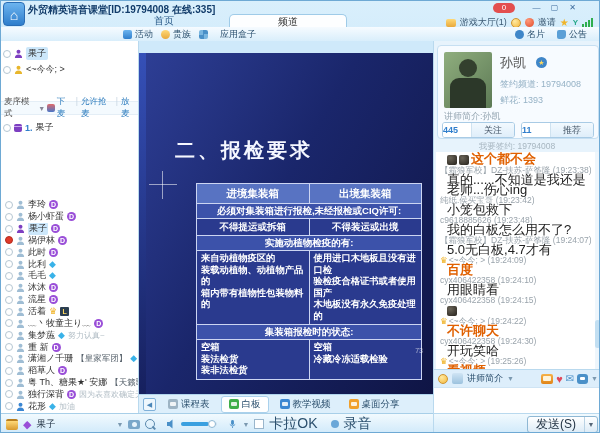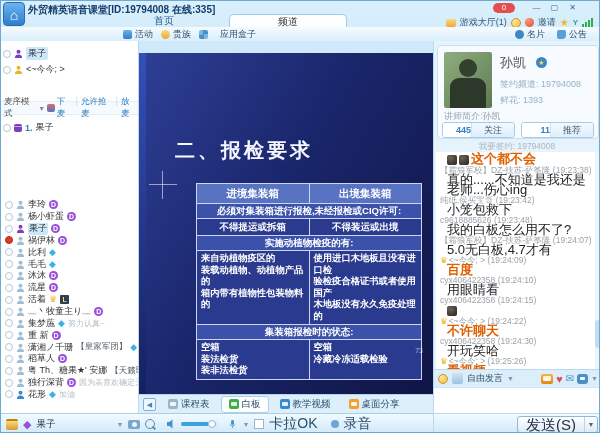--- a/index.html
+++ b/index.html
@@ -91,21 +91,21 @@
   .tcard{left:3px;top:4px;width:160px;height:92px;background:#f7fbff;border:1px solid #c6dff2;border-radius:4px;}
   .avatar{left:6px;top:6px;width:48px;height:56px;border-radius:2px;background:linear-gradient(135deg,#8fae7e,#5d7a55);overflow:hidden;}
   .avatar::before{content:"";position:absolute;left:15px;top:7px;width:18px;height:18px;border-radius:50%;background:#33402e;}
   .avatar::after{content:"";position:absolute;left:6px;top:26px;width:36px;height:30px;border-radius:9px 9px 0 0;background:#2c3829;}
   .tname{left:62px;top:8px;font-size:13px;color:#555;}
   .tbadge{left:98px;top:11px;width:11px;height:11px;border-radius:50%;background:#3f86c8;color:#ffd95e;font-size:7px;text-align:center;line-height:11px;}
   .tline{left:62px;font-size:9px;color:#96b2c6;white-space:nowrap;}
   .tintro{left:6px;top:64px;font-size:9px;color:#98a8b4;}
   .tbtns{left:4px;top:76px;width:152px;display:flex;gap:6px;}
   .segbtn{flex:1;display:flex;height:14px;border:1px solid #a9cbe5;border-radius:3px;overflow:hidden;background:#fff;}
-  .segbtn .num{width:28px;text-align:right;line-height:14px;color:#2f7ecc;font-weight:bold;font-size:9px;background:#fff;}
+  .segbtn .num{width:28px;text-align:left;line-height:14px;color:#2f7ecc;font-weight:bold;font-size:9px;background:#fff;}
   .segbtn .lbl{flex:1;text-align:center;line-height:14px;font-size:9px;color:#456;
      background:linear-gradient(180deg,#f2f9fe,#dfeefa);border-left:1px solid #cfe2f0;}
   .signline{left:0;top:100px;width:166px;text-align:center;font-size:8.5px;color:#a7b6c0;}
   .chat{left:2px;top:111px;width:158px;height:217px;background:#fff;padding:2px 0 0 4px;overflow:hidden;}
   .c-name{font-size:8.5px;color:#9aa4ac;line-height:9px;white-space:nowrap;overflow:hidden;}
   .c-crown{color:#f0b428;margin-right:1px;}
   .c-text{font-size:13px;color:#222;line-height:10px;padding-left:7px;margin-bottom:1px;}
   .c-text.vip{color:#e06000;font-weight:bold;}
   .emo{display:inline-block;width:10px;height:10px;border-radius:2px;vertical-align:-2px;margin-right:2px;
        background:radial-gradient(circle at 35% 30%,#6a6458,#26221c);}
@@ -121,21 +121,21 @@
   .tv::after{content:"";position:absolute;left:2px;top:2px;width:8px;height:5px;background:#fff4da;border-radius:1px;}
   .heart{color:#e0485a;font-size:11px;}
   .mail{color:#4a90c8;font-size:10px;}
   .bubble{width:11px;height:10px;border-radius:3px;background:#4a90c8;position:relative;}
   .bubble::after{content:"";position:absolute;left:3px;top:3px;width:5px;height:3px;background:#fff;border-radius:1px;}
   .cinput{left:0;top:346px;width:168px;height:26px;background:#fff;border-top:1px solid #cfe4f4;}
   .sendrow{left:0;top:372px;width:168px;height:21px;background:linear-gradient(180deg,#f2fafe,#cfe9fa);
     border-top:1px solid #b9d9ee;display:flex;justify-content:flex-end;align-items:center;padding-right:4px;box-sizing:border-box;}
   .sendbtn{display:flex;height:15px;border:1px solid #8fb8d4;border-radius:3px;overflow:hidden;
     background:linear-gradient(180deg,#ffffff,#dcebf6);}
-  .sendbtn .t{padding:0 8px;line-height:15px;font-size:15px;color:#234;text-align:right;}
+  .sendbtn .t{padding:0 8px;line-height:15px;font-size:12px;color:#234;text-align:right;}
   .sendbtn .c{width:12px;text-align:center;line-height:15px;border-left:1px solid #b9d2e4;color:#567;font-size:7px;}
   
   .statusbar{left:0;top:412px;width:432px;height:21px;background:linear-gradient(180deg,#f2fafe,#cfe9fa);
     border-top:1px solid #a8cfe8;display:flex;align-items:center;gap:5px;padding:0 5px;box-sizing:border-box;}
   .chest{width:12px;height:9px;background:linear-gradient(#ffd978,#d89a2e);border-radius:2px;border-top:2px solid #b97f1e;}
   .gem{color:#9a4fd8;font-size:11px;}
   .sb-user{font-size:9.5px;color:#234;}
   .cam{width:12px;height:9px;background:#7aa7c9;border-radius:2px;position:relative;}
   .cam::after{content:"";position:absolute;left:4px;top:2px;width:5px;height:5px;border-radius:50%;background:#e8f4fc;}
   .mag{width:8px;height:8px;border:1.5px solid #5a89ad;border-radius:50%;position:relative;}
@@ -287,20 +287,31 @@
         </div>
         <div class="m-row">
           <span class="radio alert"></span>
           <span class="person">
             <svg viewBox="0 0 10 10" width="9" height="9">
               <circle cx="5" cy="3" r="2.2" fill="currentColor"></circle>
               <path d="M1 10 Q1 6 5 6 Q9 6 9 10 Z" fill="currentColor"></path>
             </svg>
           </span>
           <span class="m-name">祸伊林</span>
+          <span class="b-d">D</span>
+        </div>
+        <div class="m-row">
+          <span class="radio"></span>
+          <span class="person">
+            <svg viewBox="0 0 10 10" width="9" height="9">
+              <circle cx="5" cy="3" r="2.2" fill="currentColor"></circle>
+              <path d="M1 10 Q1 6 5 6 Q9 6 9 10 Z" fill="currentColor"></path>
+            </svg>
+          </span>
+          <span class="m-name">此时</span>
           <span class="b-d">D</span>
         </div>
         <div class="m-row">
           <span class="radio"></span>
           <span class="person">
             <svg viewBox="0 0 10 10" width="9" height="9">
               <circle cx="5" cy="3" r="2.2" fill="currentColor"></circle>
               <path d="M1 10 Q1 6 5 6 Q9 6 9 10 Z" fill="currentColor"></path>
             </svg>
           </span>
@@ -578,21 +589,21 @@
           <div class="c-name"><span class="c-crown">♛</span><span>&lt;~今今;    &gt; </span><span class="c-time">(19:25:26)</span></div>
           <div class="c-text vip">看视频</div>
         </div>
       </div>
     <div class="abs chat-scroll">
         <span class="chat-thumb"></span>
       </div>
     <div class="abs ctools">
       <span class="smiley"></span>
       <span class="tool2"></span>
-      <span class="mode">自由发言</span>
+      <span class="mode">讲师简介</span>
       <span class="caret">▼</span>
       <span class="right">
         <span class="tv"></span>
         <span class="heart">♥</span>
         <span class="mail">✉</span>
         <span class="bubble"></span>
         <span class="caret">▼</span>
       </span>
     </div>
     <div class="abs cinput"></div>

